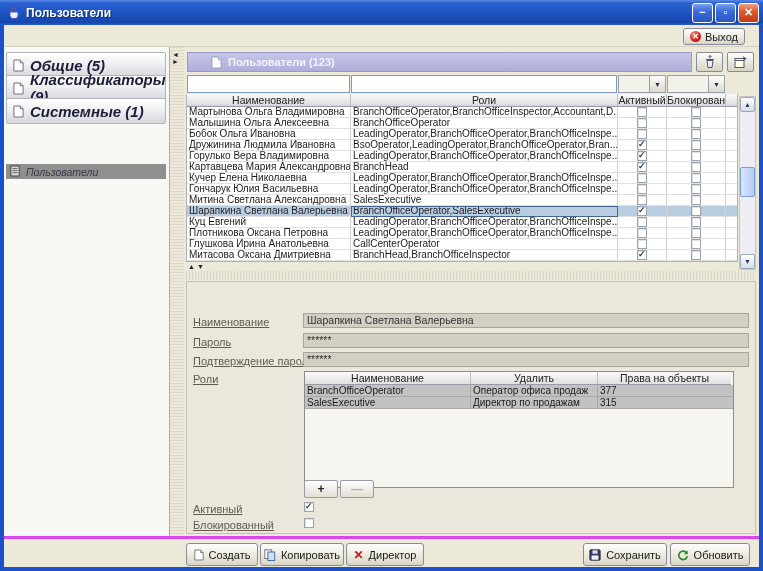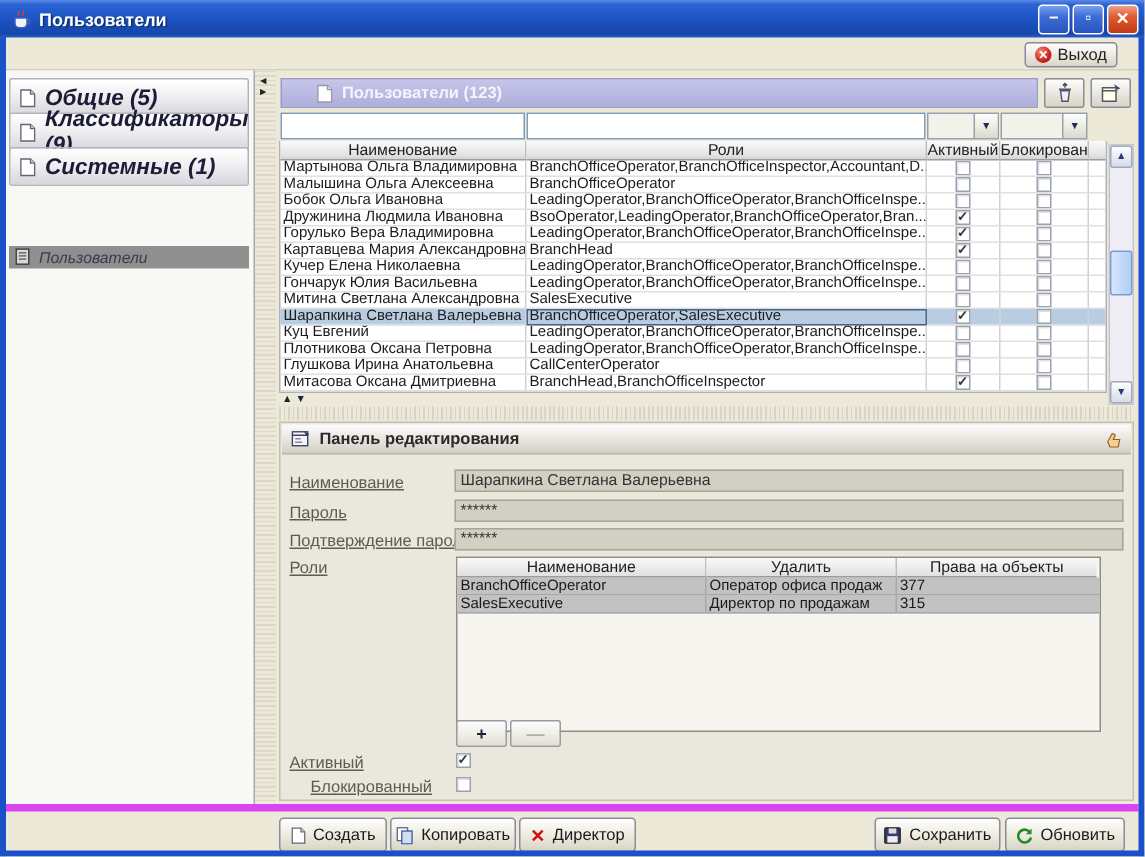--- a/index.html
+++ b/index.html
@@ -102,21 +102,21 @@
   .rrow { display:flex; height:12px; background:#c2c2c2; border-bottom:1px solid #a8a8a8; }
   .rcell { font-size:10px; line-height:11px; color:#1a1a1a; padding:0 2px; border-right:1px solid #a8a8a8; overflow:hidden; white-space:nowrap; }
   .r-name { width:166px; } .r-desc { width:127px; } .r-rights { width:133px; border-right:none; }
 
   .mini-btn { position:absolute; width:34px; height:18px; background:linear-gradient(180deg,#fdfdfd,#e2e0d4);
     border:1px solid #9a9aa8; border-radius:2px; font-size:12px; font-weight:bold; color:#223;
     display:flex; align-items:center; justify-content:center; }
   .mini-btn.disabled { color:#b0b0a8; }
 
   
-  .footer { position:absolute; left:4px; top:536px; width:755px; height:31px; background:#ece9d8; border-top:5px solid #d946ef; }
+  .footer { position:absolute; left:4px; top:536px; width:755px; height:31px; background:#ece9d8; border-top:3px solid #d946ef; }
   .foot-btn { position:absolute; top:4px; height:23px; background:linear-gradient(180deg,#fefefe,#ece9dd 55%,#d8d5c8);
     border:1px solid #8a8a9a; border-radius:3px; display:flex; align-items:center; justify-content:center; gap:5px;
     font-size:11px; color:#1a1a1a; }
   .red-x { color:#cc1111; font-weight:bold; font-size:12px; line-height:1; }
   svg { display:block; }
 </style>
 </head>
 <body>
 
 <div class="stage">
@@ -399,37 +399,20 @@
   <div class="vscroll">
     <div class="sbtn" style="top:0;">▲</div>
     <div class="sthumb"></div>
     <div class="sbtn" style="bottom:0;">▼</div>
   </div>
   <div class="tbl-bottom-arrows">▲▼</div>
 
   <div class="hsplit"></div>
 
   <div class="edit-panel">
-    <div class="edit-hdr">
-      <span>
-        <svg viewBox="0 0 14 14" width="13" height="13">
-          <rect x="1" y="2" width="11" height="10" fill="#f4f4ff" stroke="#446" stroke-width="1"></rect>
-          <path d="M1 4.5h11" stroke="#446" stroke-width="1"></path>
-          <path d="M3 7h4 M3 9.5h5" stroke="#888" stroke-width="1"></path>
-          <path d="M9 1 L13 4 L11 4.8 Z" fill="#335"></path>
-        </svg>
-      </span>
-      <span>Панель редактирования</span>
-      <span class="spacer"></span>
-      <span>
-        <svg viewBox="0 0 12 12" width="12" height="12">
-          <path d="M2.5 7.5 L5.5 2 L7.5 3 L6.2 6 H10.5 L9.5 11 H4z" fill="#f7cd92" stroke="#96622a" stroke-width="0.8"></path>
-        </svg>
-      </span>
-    </div>
 
     <div class="fld-label" style="top:34px;">Наименование</div>
     <div class="fld" style="top:31px;">Шарапкина Светлана Валерьевна</div>
 
     <div class="fld-label" style="top:54px;">Пароль</div>
     <div class="fld" style="top:51px;">******</div>
 
     <div class="fld-label" style="top:73px;">Подтверждение пароля</div>
     <div class="fld" style="top:70px;">******</div>
 
@@ -453,21 +436,21 @@
           </div>
         </div>
     </div>
 
     <div class="mini-btn" style="left:117px; top:198px;">+</div>
     <div class="mini-btn disabled" style="left:153px; top:198px;">—</div>
 
     <div class="fld-label" style="top:221px;">Активный</div>
     <span class="cb checked" style="position:absolute; left:117px; top:220px;"></span>
 
-    <div class="fld-label" style="top:237px;margin-left:14px;">Блокированный</div>
+    <div class="fld-label" style="top:237px;">Блокированный</div>
     <span class="cb" style="position:absolute; left:117px; top:236px;"></span>
   </div>
 
   <div class="footer">
     <div class="foot-btn" style="left:182px; width:72px;">
       <span>
         <svg viewBox="0 0 12 14" width="10" height="12">
             <path d="M1 1h7l3 3v9H1z" fill="#fff" stroke="#667" stroke-width="1"></path>
             <path d="M8 1v3h3" fill="#dde" stroke="#667" stroke-width="1"></path>
           </svg>

